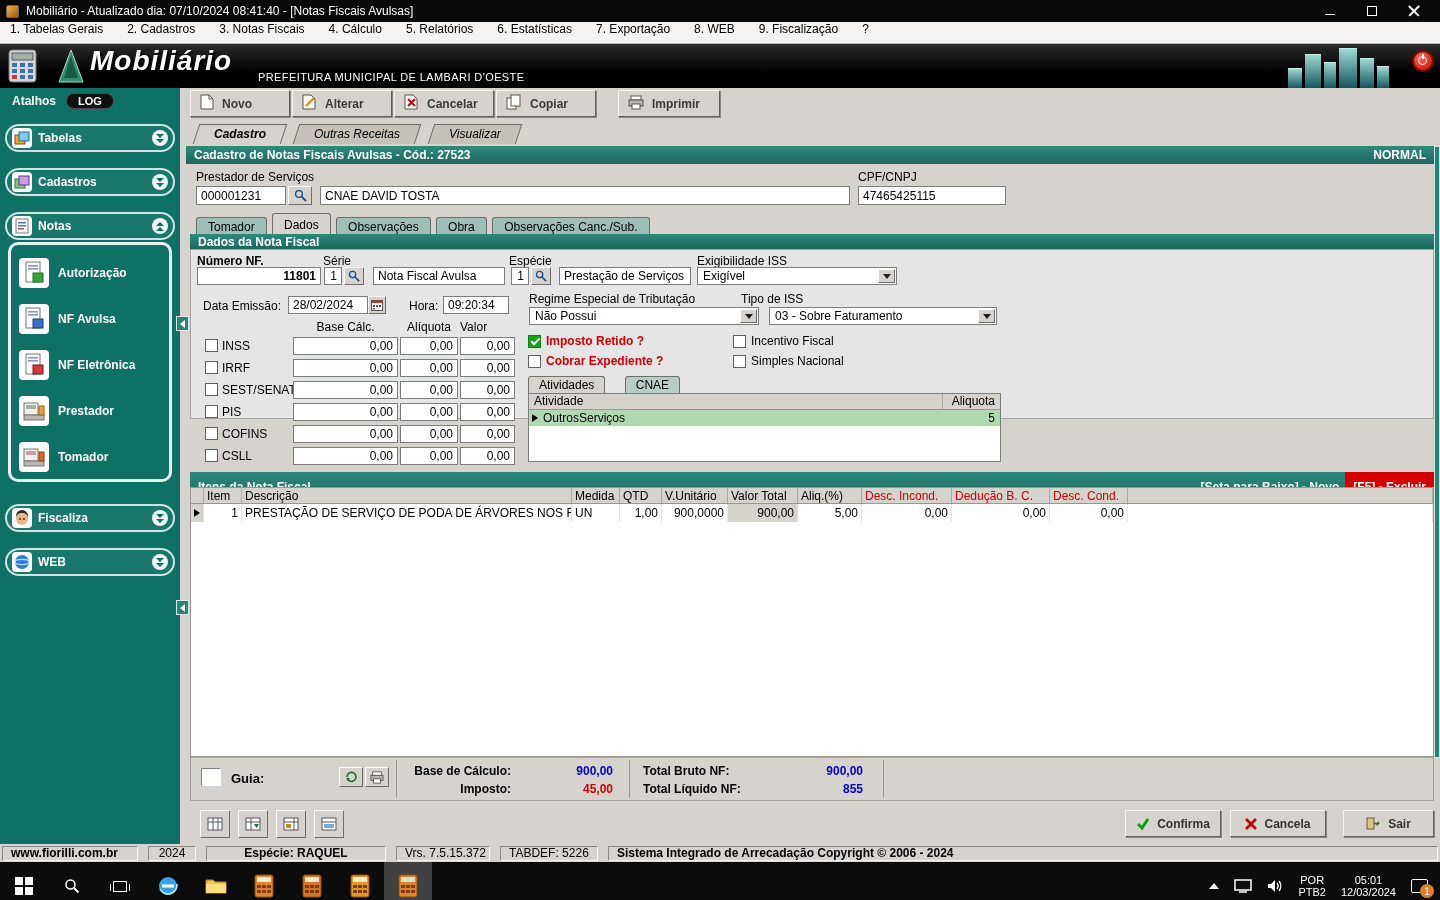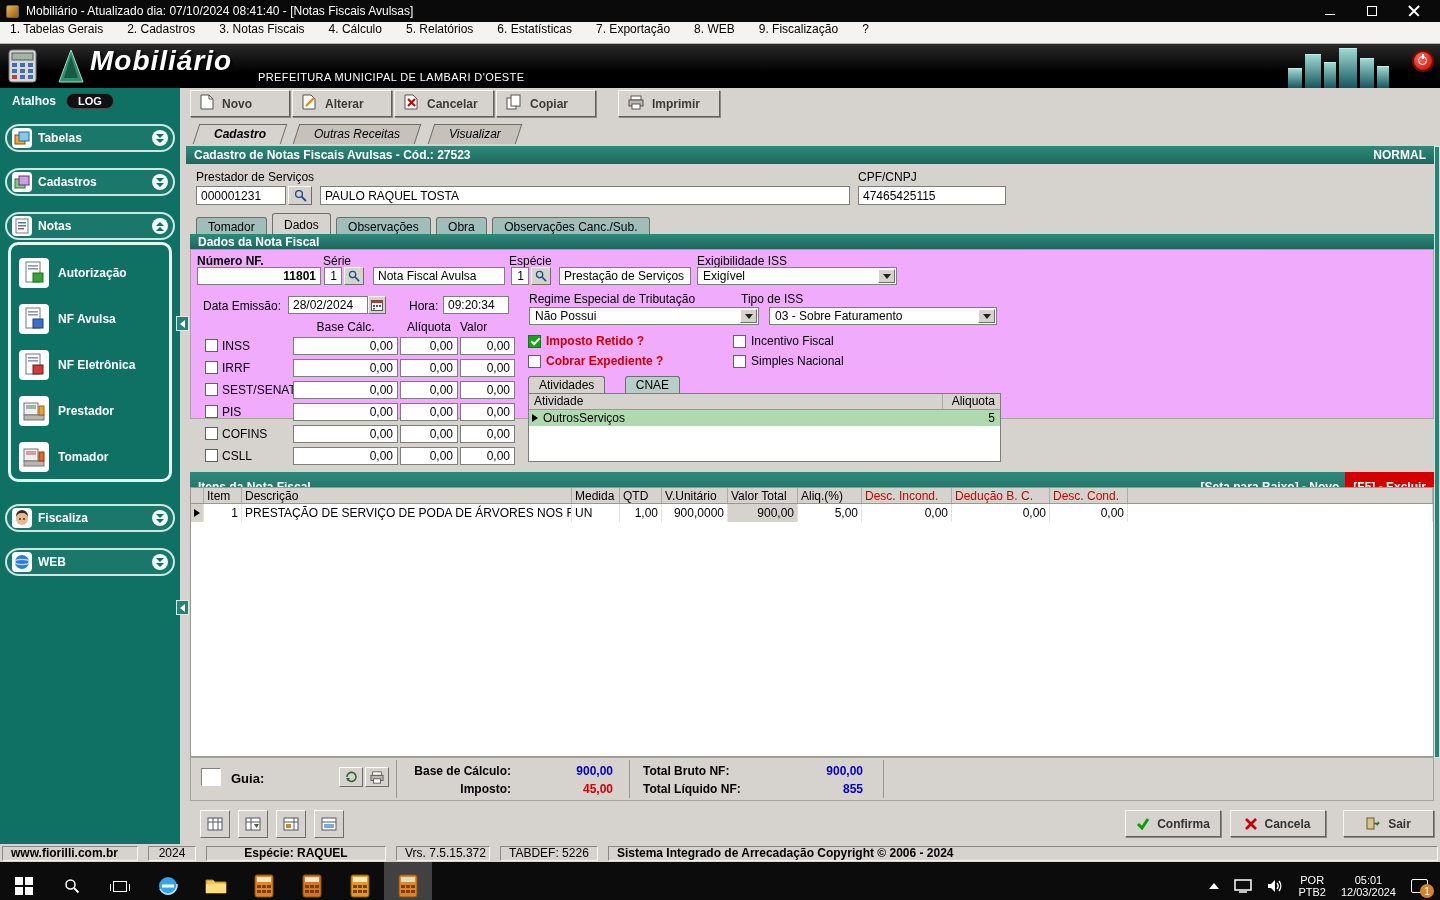--- a/index.html
+++ b/index.html
@@ -389,36 +389,36 @@
 
 <span class="lbl" style="left:196px;top:170px">Prestador de Serviços</span>
 <span class="lbl" style="left:858px;top:170px">CPF/CNPJ</span>
 <div class="inp" style="left:196px;top:186px;width:90px;height:19px">000001231</div>
 <div class="sbtn" style="left:288px;top:186px;width:24px;height:19px">
   <svg width="13" height="13" viewBox="0 0 13 13">
       <circle cx="5" cy="5" r="3.4" fill="none" stroke="#1a4f8a" stroke-width="1.4"></circle>
       <line x1="7.6" y1="7.6" x2="12" y2="12" stroke="#1a4f8a" stroke-width="1.8"></line>
     </svg>
 </div>
-<div class="inp" style="left:320px;top:186px;width:530px;height:19px">PAULO RAQUEL TOSTA</div>
+<div class="inp" style="left:320px;top:186px;width:530px;height:19px">CNAE DAVID TOSTA</div>
 <div class="inp" style="left:858px;top:186px;width:148px;height:19px">47465425115</div>
 
 <div class="abs" style="left:196px;top:215px;height:20px">
   <span class="dtab"><span>Tomador</span></span>
   <span class="dtab active"><span>Dados</span></span>
   <span class="dtab"><span>Observações</span></span>
   <span class="dtab"><span>Obra</span></span>
   <span class="dtab"><span>Observações Canc./Sub.</span></span>
 </div>
 
 <div class="abs teal-bar" style="left:190px;top:234px;width:1244px;height:15px">
   <span>Dados da Nota Fiscal</span>
 </div>
 
-<div class="abs" style="left:190px;top:249px;width:1244px;height:170px;border:1px solid #a7a49e;background:#f0abfc">
+<div class="abs" style="left:190px;top:249px;width:1244px;height:170px;border:1px solid #a7a49e;background:#e5e5e5">
 
   <span class="lbl bold" style="left:6px;top:4px">Número NF.</span>
   <span class="lbl" style="left:132px;top:4px">Série</span>
   <span class="lbl" style="left:318px;top:4px">Espécie</span>
   <span class="lbl" style="left:506px;top:4px">Exigibilidade ISS</span>
 
   <div class="inp right bold" style="left:6px;top:17px;width:124px;height:18px">11801</div>
   <div class="inp right" style="left:133px;top:17px;width:18px;height:18px">1</div>
   <div class="sbtn" style="left:153px;top:17px;width:20px;height:18px">
       <svg width="12" height="12" viewBox="0 0 13 13">

